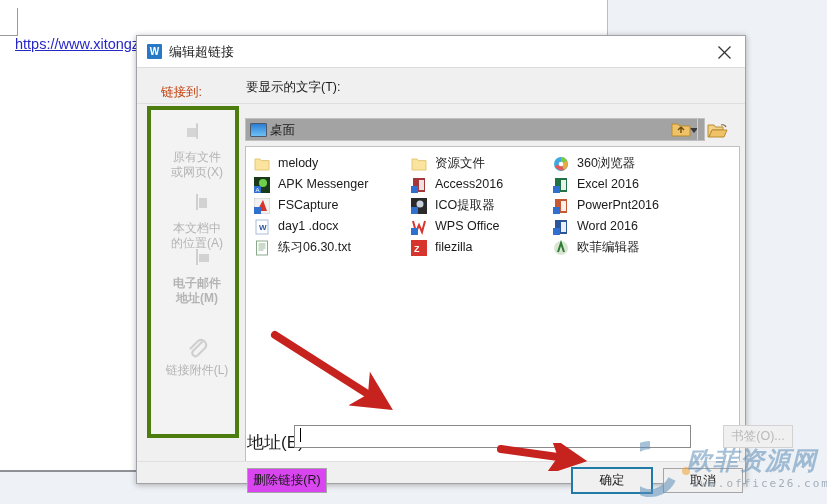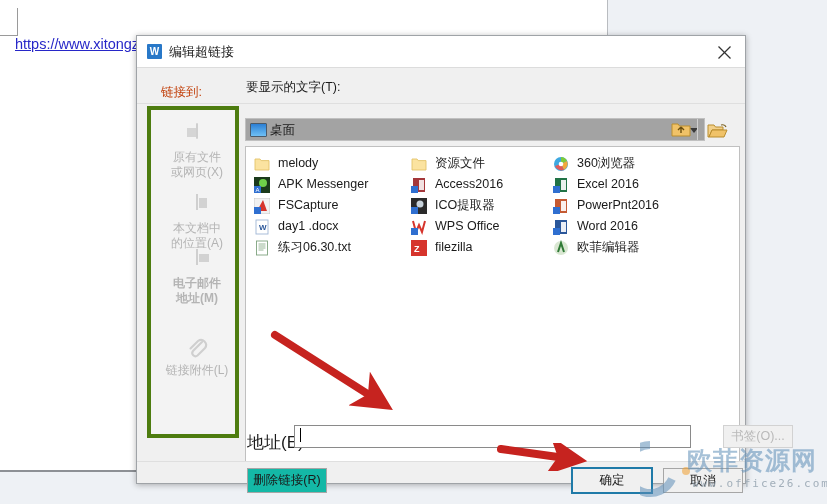--- a/index.html
+++ b/index.html
@@ -369,21 +369,21 @@
   #footer-divider {
     position: absolute;
     left: 0; top: 425px;
     width: 608px; height: 1px;
     background: #dfdfdf;
   }
   #remove-link-button {
     position: absolute;
     left: 110px; top: 432px;
     width: 80px; height: 25px;
-    background: #14b8a6;
+    background: #d946ef;
     border: 1px solid #a6a6a6;
     box-sizing: border-box;
     font-size: 12.5px;
     color: #1a1a1a;
     line-height: 23px;
     text-align: center;
     cursor: pointer;
   }
   #ok-button {
     position: absolute;
@@ -428,20 +428,21 @@
   #wm-text {
     position: absolute;
     left: 47px; top: 7px;
     font-size: 25px;
     font-weight: bold;
     color: #5f8fb8;
     opacity: 0.55;
     letter-spacing: 1px;
     white-space: nowrap;
     font-family: "DejaVu Sans", sans-serif;
+    font-style: italic;
   }
   #wm-url {
     position: absolute;
     left: 52px; top: 40px;
     font-size: 11px;
     color: #9aa8b4;
     letter-spacing: 2px;
     white-space: nowrap;
     opacity: 0.9;
     font-family: "DejaVu Sans Mono", monospace;

